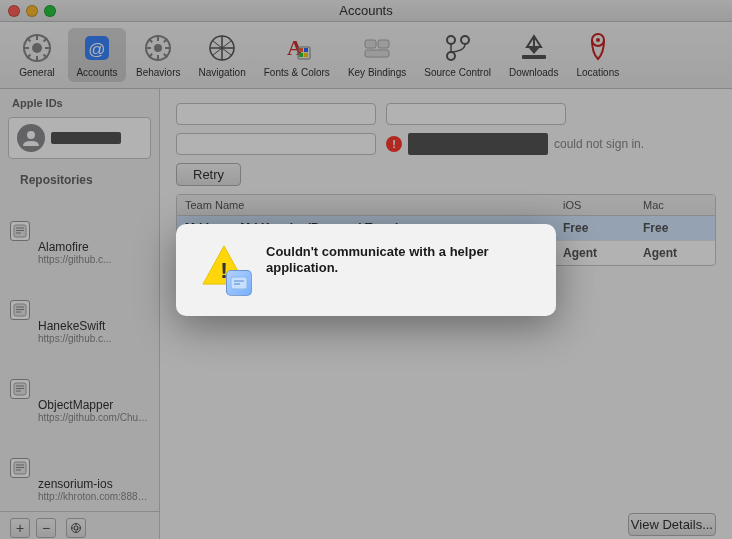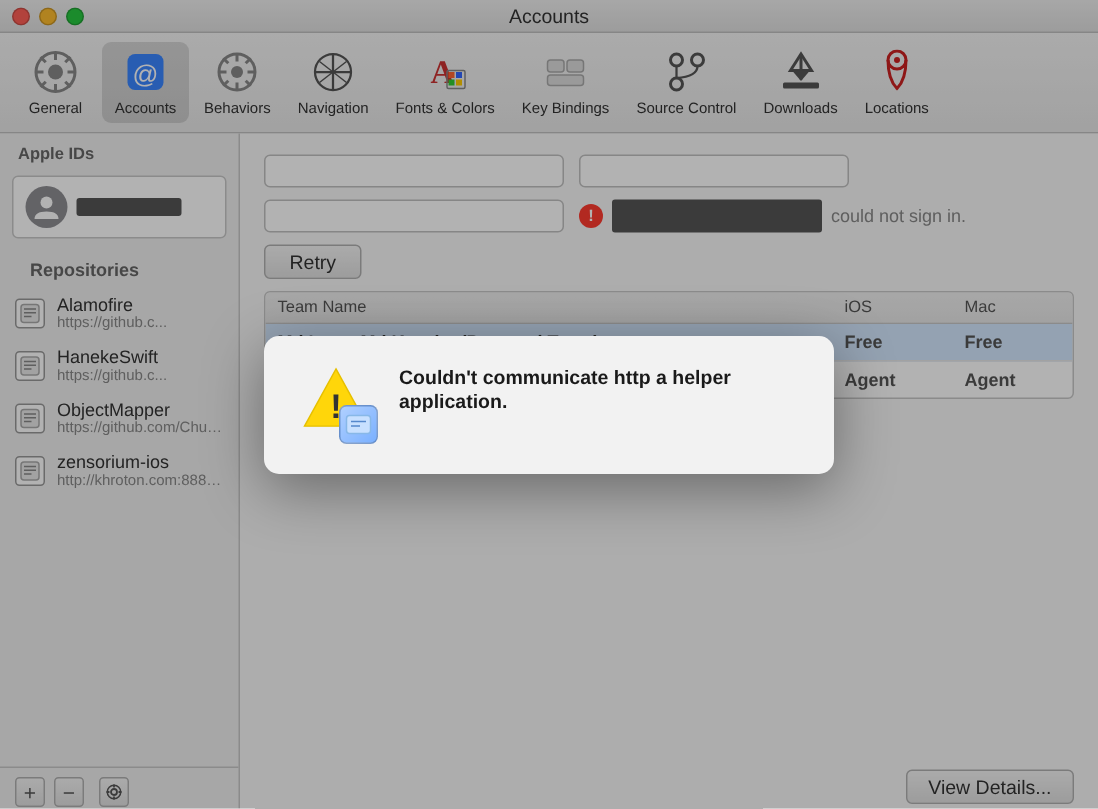--- a/index.html
+++ b/index.html
@@ -150,21 +150,21 @@
       border: 1px solid #999;
       border-radius: 3px;
       display: flex;
       align-items: center;
       justify-content: center;
       font-size: 11px;
       flex-shrink: 0;
       background: white;
     }
     .repo-text { overflow: hidden; }
-    .repo-name { font-size: 12px; color: #333; font-weight: 500; white-space: nowrap; overflow: hidden; text-overflow: ellipsis; }
+    .repo-name { font-size: 12px; color: #333; font-weight: 500; white-space: nowrap; overflow: hidden; text-overflow: ellipsis; margin-top: 44px; }
     .repo-url { font-size: 10px; color: #888; white-space: nowrap; overflow: hidden; text-overflow: ellipsis; }
 
     .sidebar-bottom {
       margin-top: auto;
       border-top: 1px solid #c8c8c8;
       padding: 6px 10px;
       display: flex;
       align-items: center;
       gap: 6px;
     }
@@ -247,21 +247,21 @@
     .view-details-area {
       display: flex;
       justify-content: flex-end;
       padding: 8px 16px;
       margin-top: auto;
     }
     .view-details-btn {
       background: linear-gradient(to bottom, #f5f5f5, #e0e0e0);
       border: 1px solid #b0b0b0;
       border-radius: 4px;
-      padding: 3px 14px;
+      padding: 3px 2px;
       font-size: 13px;
       cursor: pointer;
       color: #333;
     }
 
     
     .modal-overlay {
       position: absolute;
       top: 0; left: 0; right: 0; bottom: 0;
       background: rgba(0,0,0,0.3);
@@ -622,17 +622,17 @@
         
         <div class="app-icon-overlay">
           <svg width="18" height="18" viewBox="0 0 18 18">
             <rect x="1" y="3" width="16" height="12" rx="2" fill="#c8e0ff" stroke="#88b8e8" stroke-width="1"></rect>
             <line x1="4" y1="7" x2="14" y2="7" stroke="#5588cc" stroke-width="1"></line>
             <line x1="4" y1="10" x2="10" y2="10" stroke="#5588cc" stroke-width="1"></line>
           </svg>
         </div>
       </div>
       <div class="modal-text">
-        <div class="modal-title">Couldn't communicate http a helper application.</div>
+        <div class="modal-title">Couldn't communicate with a helper application.</div>
       </div>
     </div>
   </div>
 </div>
 
 </body></html>

